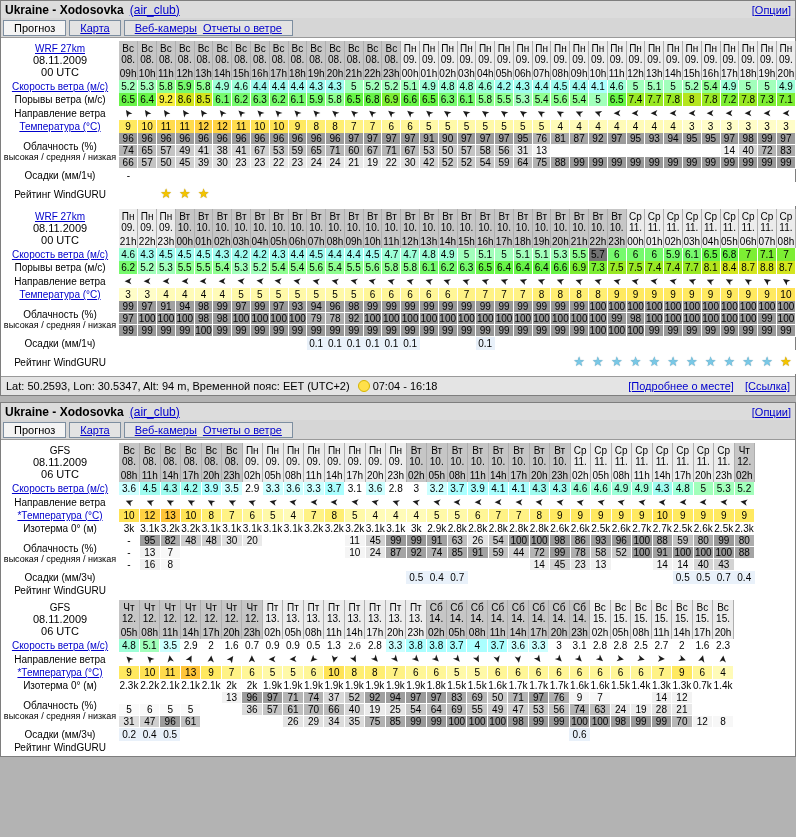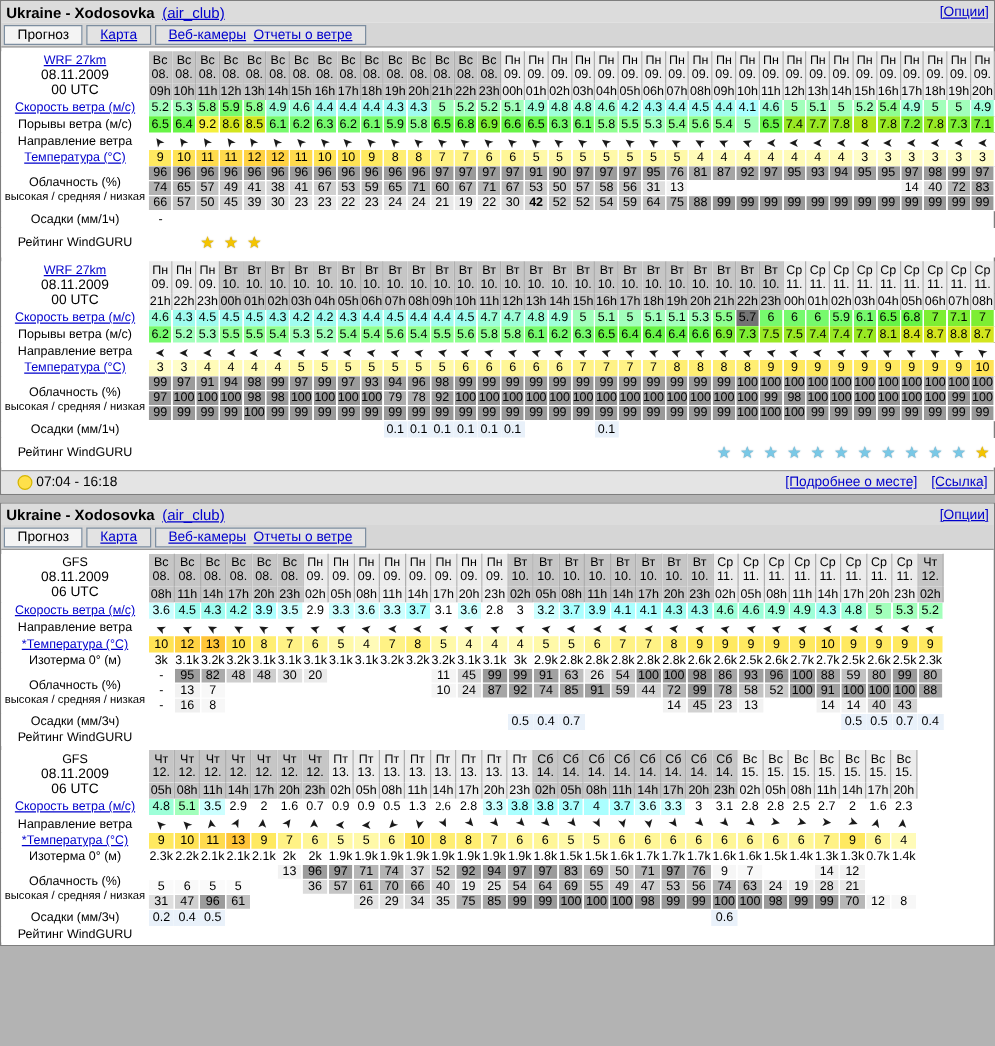--- a/index.html
+++ b/index.html
@@ -525,21 +525,21 @@
               <div style="background: rgb(232, 232, 232);">22</div>
             </td>
             <td class="cloudcell">
               <div style="background: rgb(155, 155, 155);">97</div>
               <div style="background: rgb(186, 186, 186);">67</div>
               <div style="background: rgb(224, 224, 224);">30</div>
             </td>
             <td class="cloudcell">
               <div style="background: rgb(161, 161, 161);">91</div>
               <div style="background: rgb(200, 200, 200);">53</div>
-              <div style="background: rgb(212, 212, 212); font-weight: bold;">42</div>
+              <div style="background: rgb(212, 212, 212);">42</div>
             </td>
             <td class="cloudcell">
               <div style="background: rgb(162, 162, 162);">90</div>
               <div style="background: rgb(203, 203, 203);">50</div>
               <div style="background: rgb(201, 201, 201);">52</div>
             </td>
             <td class="cloudcell">
               <div style="background: rgb(155, 155, 155);">97</div>
               <div style="background: rgb(196, 196, 196);">57</div>
               <div style="background: rgb(201, 201, 201);">52</div>
@@ -1357,20 +1357,21 @@
             <td class="ratecell"><span class="star sc">★</span></td>
             <td class="ratecell"><span class="star sc">★</span></td>
             <td class="ratecell"><span class="star sc">★</span></td>
             <td class="ratecell"><span class="star sc">★</span></td>
             <td class="ratecell"><span class="star sy">★</span></td>
           </tr>
         </tbody>
       </table>
     </div>
   <div class="infobar">
+    <span>Lat: 50.2593, Lon: 30.5347, Alt: 94 m, Временной пояс: EET (UTC+2)</span>
     <span class="sun-icon"></span>
     <span>07:04 - 16:18</span>
     <span class="flinks">
       <a>[Подробнее о месте]</a>
       <a>[Ссылка]</a>
     </span>
   </div>
 </section>
 
 <section class="panel">

